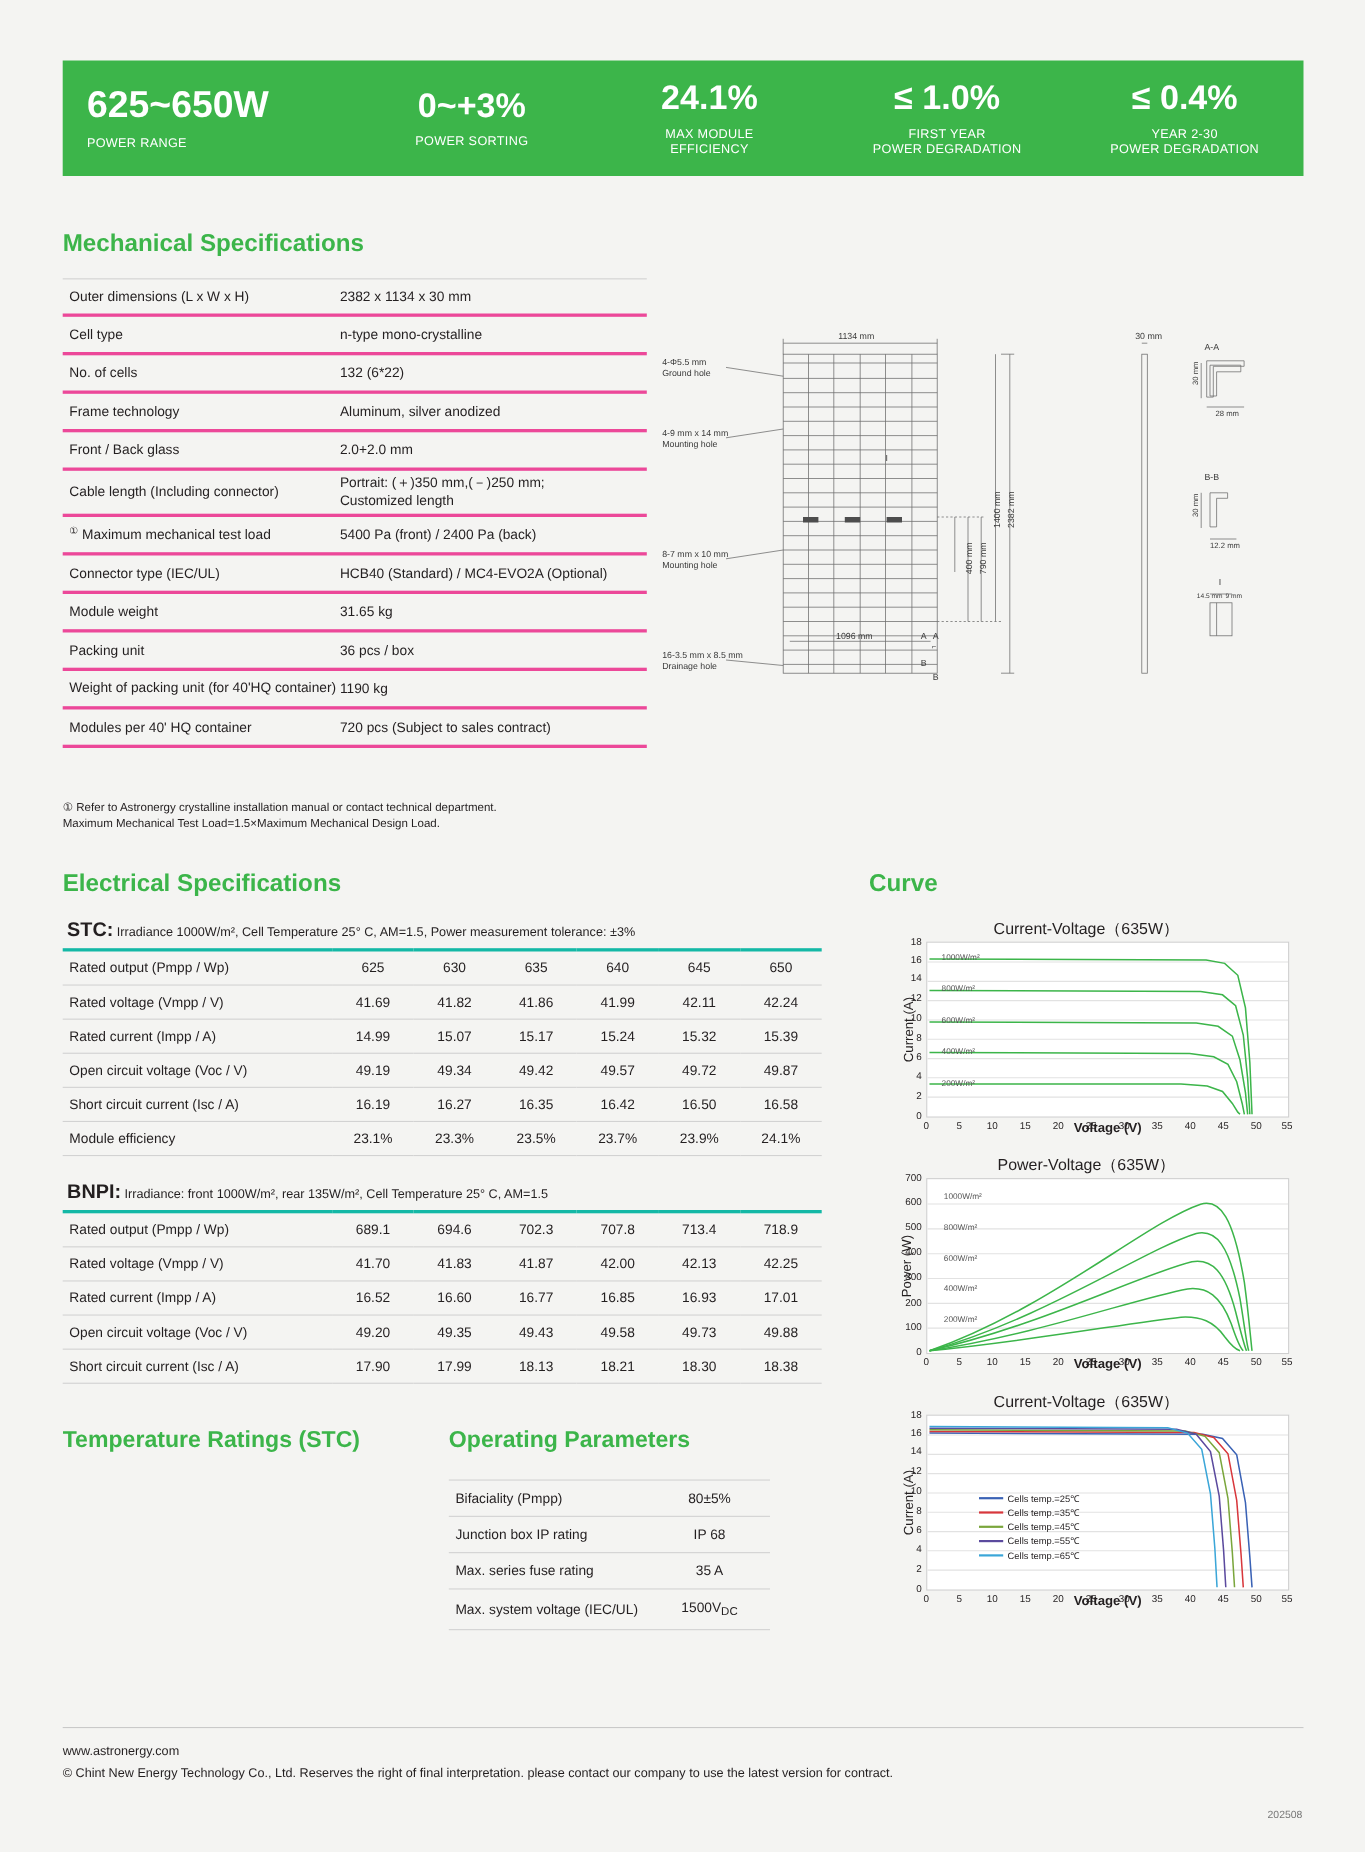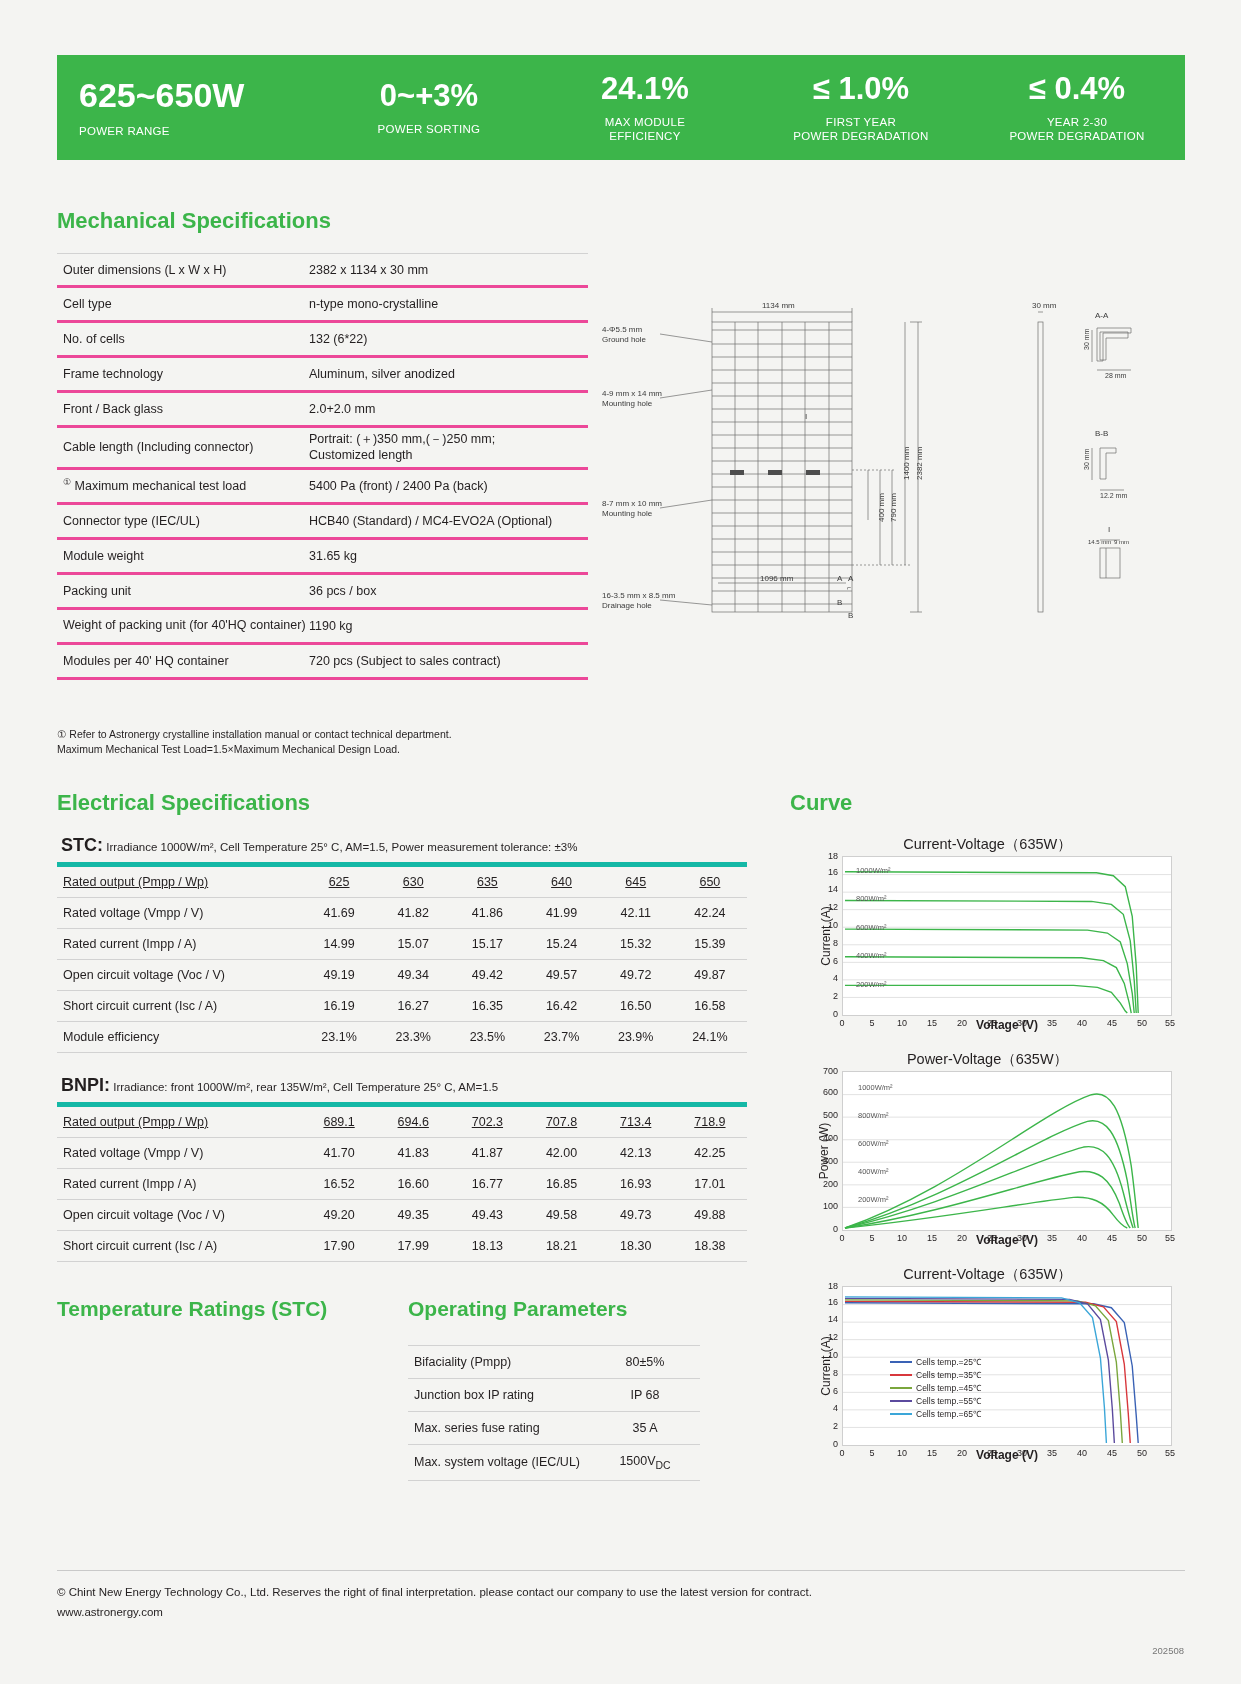--- a/index.html
+++ b/index.html
@@ -44,21 +44,21 @@
 
   
   .drawing { position:absolute; left:600px; top:300px; width:585px; height:380px; }
 
   
   .elec { position:absolute; left:57px; top:835px; width:690px; }
   .cond { font-size:11.5px; margin:0 0 6px 4px; }
   .cond b { font-size:18px; font-weight:bold; }
   table.et { width:100%; border-collapse:collapse; font-size:12.5px; }
   table.et td { border-bottom:1px solid #d2d2d2; padding:8px 2px; }
-  table.et tr:first-child td { border-top:5px solid #14b8a6;text-decoration:underline; }
+  table.et tr:first-child td { border-top:3px solid #14b8a6; }
   table.et td.k { width:245px; padding-left:6px; }
   table.et td.v { text-align:center; }
 
   
   .temp { position:absolute; left:57px; top:1345px; width:320px; }
   .oper { position:absolute; left:408px; top:1345px; width:292px; }
   table.st { width:100%; border-collapse:collapse; font-size:12.5px; }
   table.st td { border-bottom:1px solid #d2d2d2; padding:9px 2px; }
   table.st tr:first-child td { border-top:1px solid #d2d2d2; }
   table.st td.k { padding-left:6px; }
@@ -603,18 +603,18 @@
             <span class="legend-line" style="background:#3ba6d8"></span>
             <span>Cells temp.=65℃</span>
           </div>
       </div>
     </div>
     <div class="xlab">Voltage (V)</div>
   </div>
 
   <div class="rule"></div>
   <div class="footer">
+    <div>www.astronergy.com</div>
     <div>© Chint New Energy Technology Co., Ltd. Reserves the right of final interpretation. please contact our company to use the latest version for contract.</div>
-    <div>www.astronergy.com</div>
   </div>
   <div class="pagecode">202508</div>
 
 </div>
 
 </body></html>

